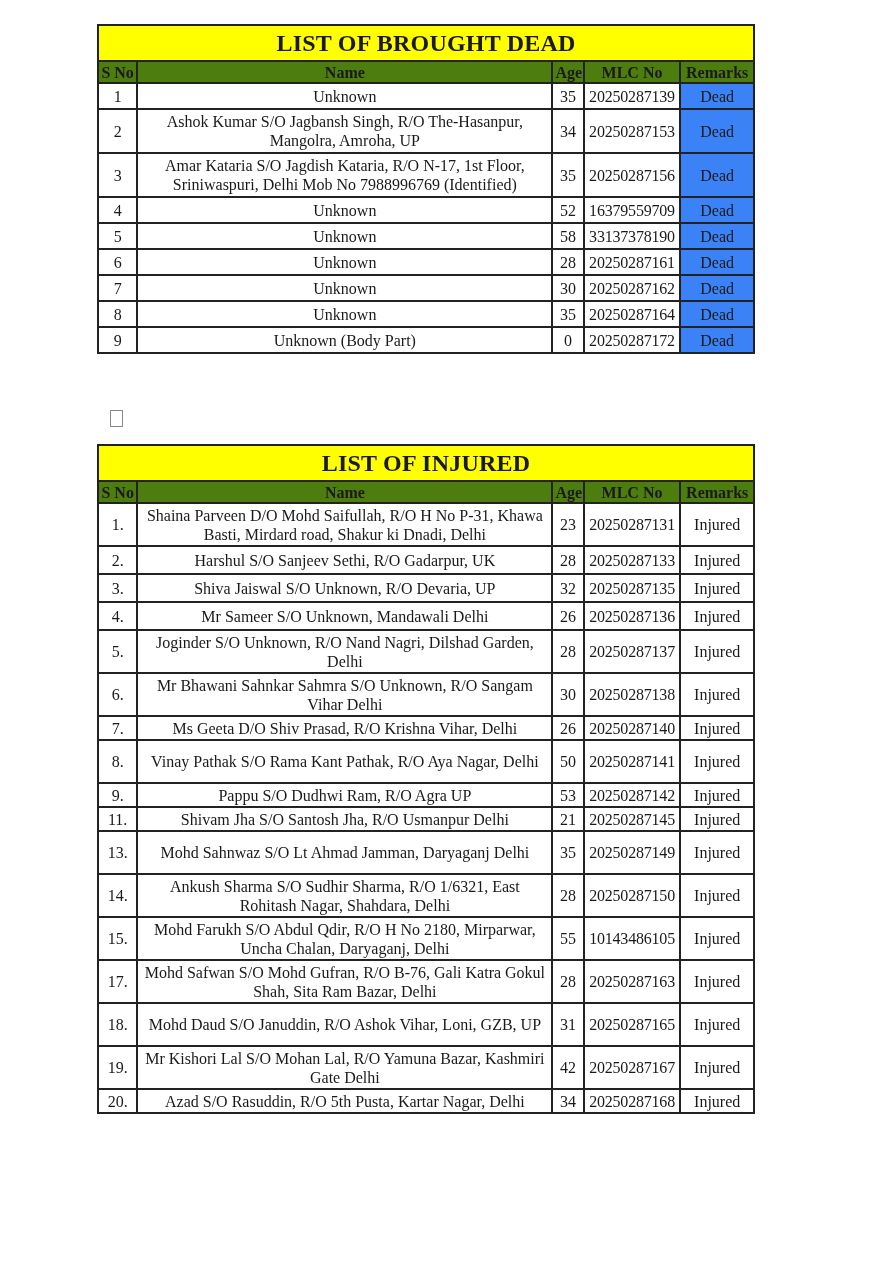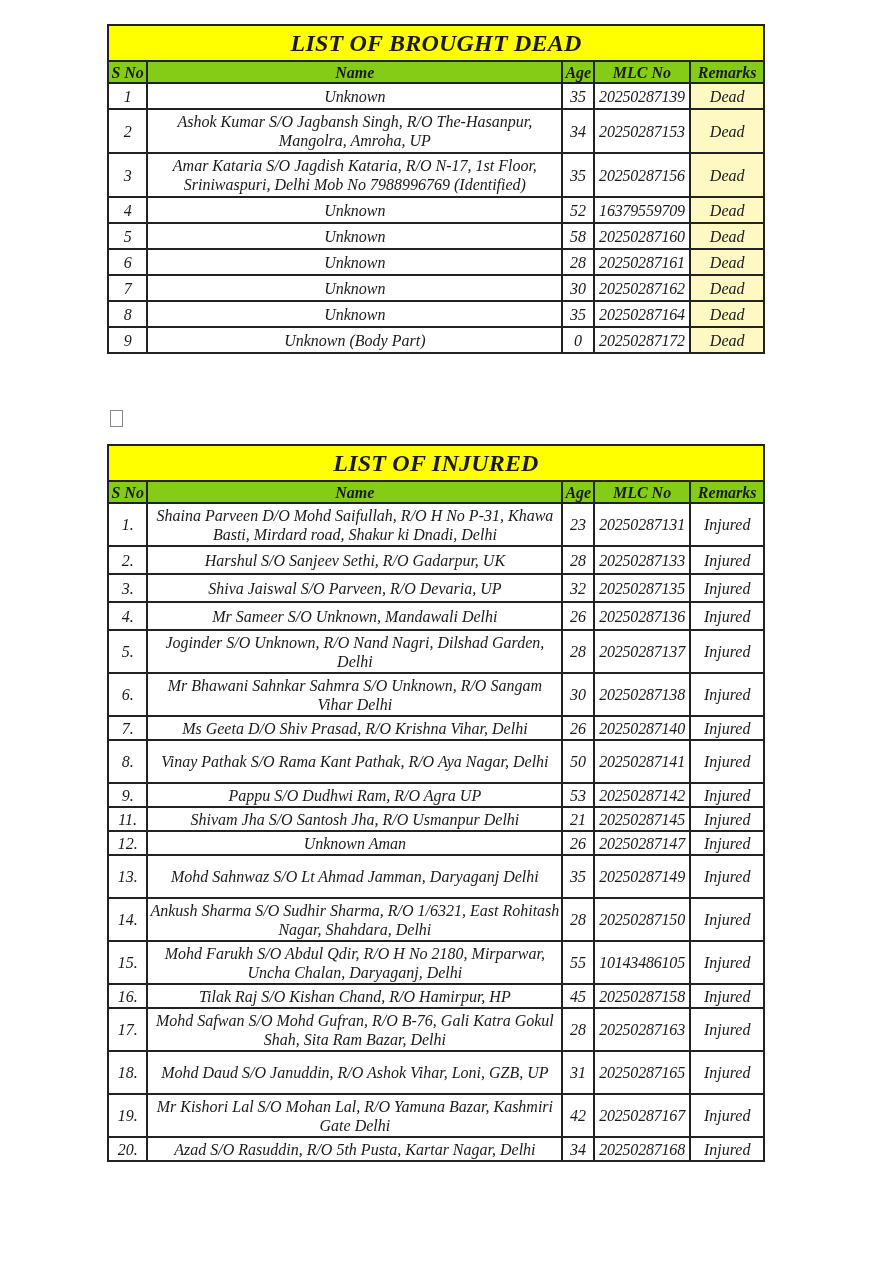--- a/index.html
+++ b/index.html
@@ -1,33 +1,33 @@
 <!DOCTYPE html>
 <html><head>
 <meta charset="utf-8">
 <style>
   html, body { margin: 0; padding: 0; background: #ffffff; }
   body { width: 876px; height: 1280px; position: relative; overflow: hidden;
          font-family: "Liberation Serif", "DejaVu Serif", serif; color: #1a1a1a; }
-  table.list { position: absolute; left: 107px; width: 658px; border-collapse: collapse;
-               table-layout: fixed; font-size: 16px; font-style: italic; }
+  table.list { position: absolute; left: 97px; width: 658px; border-collapse: collapse;
+               table-layout: fixed; font-size: 16px; }
   table.list td, table.list th { border: 2px solid #222; padding: 0 2px; text-align: center;
                vertical-align: middle; line-height: 19px; }
-  table.list th { font-weight: bold; background: #84cc16; height: 20px; }
+  table.list th { font-weight: bold; background: #4d7c0f; height: 20px; }
   .title-row td { background: #ffff00; font-weight: bold; font-size: 24px; height: 34px; line-height: 34px; letter-spacing: 0.2px; }
   col.c-sno { width: 39px; }
   col.c-name { width: 412px; }
   col.c-age { width: 31px; }
   col.c-mlc { width: 96px; }
   col.c-rem { width: 73px; }
   td.sno { text-align: center; }
   td.sno-left { text-align: left; padding-left: 5px; }
   td.age { text-align: right; padding-right: 3px; margin-left: 29px; }
   td.mlc { text-align: left; padding-left: 1px; letter-spacing: -0.2px; }
-  td.dead { background: #fef9c3; }
+  td.dead { background: #3b82f6; }
   #dead-table { top: 24px; }
   #dead-table tbody tr.r1 td { height: 24px; }
   #dead-table tbody tr.r2 td { height: 42px; }
   #injured-table { top: 444px; }
   #injured-table tbody tr.r1 td { height: 26px; }
   #injured-table tbody tr.r1s td { height: 22px; }
   #injured-table tbody tr.r2 td { height: 41px; }
   .checkbox { position: absolute; left: 110px; top: 410px; width: 11px; height: 15px;
               border: 1px solid #888; background: #fff; }
 </style>
@@ -80,21 +80,21 @@
         <td class="sno">4</td>
         <td class="name">Unknown</td>
         <td class="age">52</td>
         <td class="mlc">16379559709</td>
         <td class="dead">Dead</td>
       </tr>
       <tr class="r1">
         <td class="sno">5</td>
         <td class="name">Unknown</td>
         <td class="age">58</td>
-        <td class="mlc">20250287160</td>
+        <td class="mlc">33137378190</td>
         <td class="dead">Dead</td>
       </tr>
       <tr class="r1">
         <td class="sno">6</td>
         <td class="name">Unknown</td>
         <td class="age">28</td>
         <td class="mlc">20250287161</td>
         <td class="dead">Dead</td>
       </tr>
       <tr class="r1">
@@ -153,21 +153,21 @@
       </tr>
       <tr class="r1">
         <td class="sno-left">2.</td>
         <td class="name">Harshul S/O Sanjeev Sethi, R/O Gadarpur, UK</td>
         <td class="age">28</td>
         <td class="mlc">20250287133</td>
         <td class="injured">Injured</td>
       </tr>
       <tr class="r1">
         <td class="sno-left">3.</td>
-        <td class="name">Shiva Jaiswal S/O Parveen, R/O Devaria, UP</td>
+        <td class="name">Shiva Jaiswal S/O Unknown, R/O Devaria, UP</td>
         <td class="age">32</td>
         <td class="mlc">20250287135</td>
         <td class="injured">Injured</td>
       </tr>
       <tr class="r1">
         <td class="sno-left">4.</td>
         <td class="name">Mr Sameer S/O Unknown, Mandawali Delhi</td>
         <td class="age">26</td>
         <td class="mlc">20250287136</td>
         <td class="injured">Injured</td>
@@ -207,27 +207,20 @@
         <td class="mlc">20250287142</td>
         <td class="injured">Injured</td>
       </tr>
       <tr class="r1s">
         <td class="sno-left">11.</td>
         <td class="name">Shivam Jha S/O Santosh Jha, R/O Usmanpur Delhi</td>
         <td class="age">21</td>
         <td class="mlc">20250287145</td>
         <td class="injured">Injured</td>
       </tr>
-      <tr class="r1s">
-        <td class="sno-left">12.</td>
-        <td class="name">Unknown Aman</td>
-        <td class="age">26</td>
-        <td class="mlc">20250287147</td>
-        <td class="injured">Injured</td>
-      </tr>
       <tr class="r2">
         <td class="sno-left">13.</td>
         <td class="name">Mohd Sahnwaz S/O Lt Ahmad Jamman, Daryaganj Delhi</td>
         <td class="age">35</td>
         <td class="mlc">20250287149</td>
         <td class="injured">Injured</td>
       </tr>
       <tr class="r2">
         <td class="sno-left">14.</td>
         <td class="name">Ankush Sharma S/O Sudhir Sharma, R/O 1/6321, East Rohitash Nagar, Shahdara, Delhi</td>
@@ -235,27 +228,20 @@
         <td class="mlc">20250287150</td>
         <td class="injured">Injured</td>
       </tr>
       <tr class="r2">
         <td class="sno-left">15.</td>
         <td class="name">Mohd Farukh S/O Abdul Qdir, R/O H No 2180, Mirparwar, Uncha Chalan, Daryaganj, Delhi</td>
         <td class="age">55</td>
         <td class="mlc">10143486105</td>
         <td class="injured">Injured</td>
       </tr>
-      <tr class="r1s">
-        <td class="sno-left">16.</td>
-        <td class="name">Tilak Raj S/O Kishan Chand, R/O Hamirpur, HP</td>
-        <td class="age">45</td>
-        <td class="mlc">20250287158</td>
-        <td class="injured">Injured</td>
-      </tr>
       <tr class="r2">
         <td class="sno-left">17.</td>
         <td class="name">Mohd Safwan S/O Mohd Gufran, R/O B-76, Gali Katra Gokul Shah, Sita Ram Bazar, Delhi</td>
         <td class="age">28</td>
         <td class="mlc">20250287163</td>
         <td class="injured">Injured</td>
       </tr>
       <tr class="r2">
         <td class="sno-left">18.</td>
         <td class="name">Mohd Daud S/O Januddin, R/O Ashok Vihar, Loni, GZB, UP</td>

